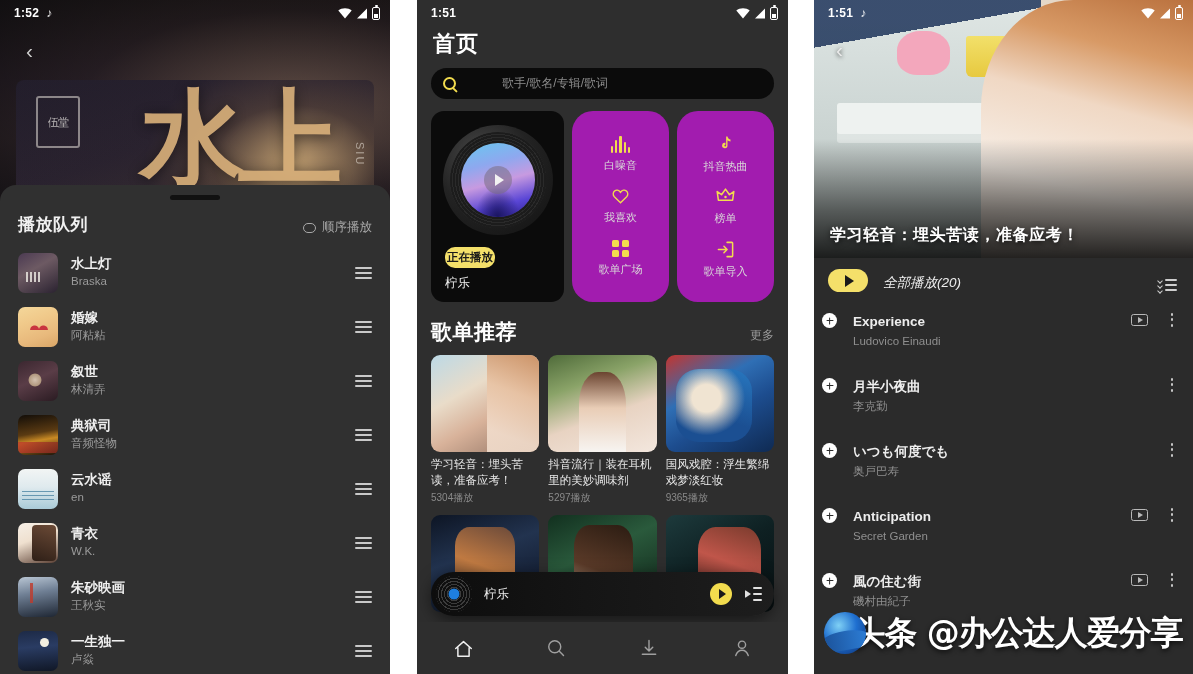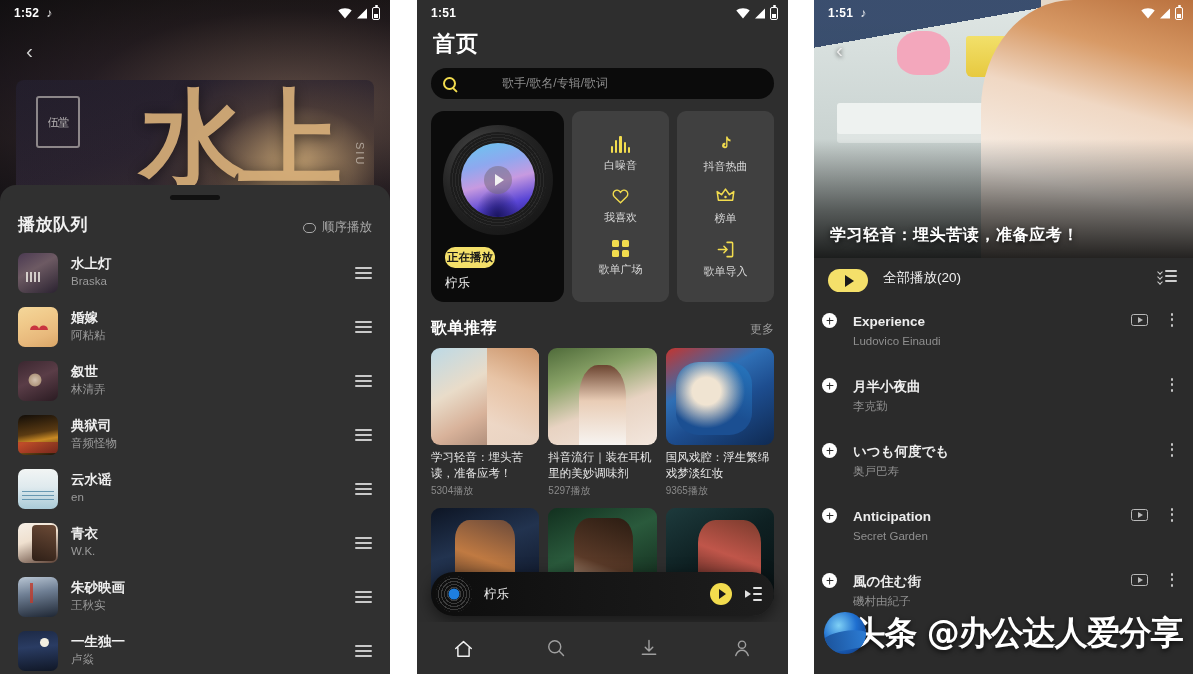--- a/index.html
+++ b/index.html
@@ -131,34 +131,34 @@
   .vinyl .label::after{content:"";position:absolute;left:20%;bottom:0;width:60%;height:40%;
     background:radial-gradient(ellipse at 50% 100%,#1a1560 0%,rgba(26,21,96,0) 70%);}
   .vinyl .play { position:absolute; left:50%; top:50%; transform:translate(-50%,-50%);
     width:28px; height:28px; border-radius:50%; background:rgba(120,110,130,.55);
     display:flex; align-items:center; justify-content:center; }
   .vinyl .play::after{content:"";border-left:9px solid #f2f2f2;border-top:6px solid transparent;border-bottom:6px solid transparent;margin-left:3px;}
   .badge-now { display:inline-block; margin:12px 0 0 4px; background:#f4e06a; color:#1a1a1a;
     font-size:11.5px; font-weight:700; padding:3px 2px; border-radius:10px; }
   .tile-song { color:#efefef; font-size:12.5px; margin:7px 0 0 4px; }
 
-  .tile-col { flex:1 1 0; background:#404040; border-radius:9px; display:flex;
+  .tile-col { flex:1 1 0; background:#a21caf; border-radius:21px; display:flex;
     flex-direction:column; justify-content:space-evenly; align-items:center; padding:10px 0; }
   .tcell { display:flex; flex-direction:column; align-items:center; gap:5px; }
   .tcell .lbl { color:#d8d8d8; font-size:11px; }
   .ic-wave { display:flex; align-items:flex-end; gap:2px; height:17px; }
   .ic-wave span{ width:2.4px; background:#f2dc4e; border-radius:1px; }
   .ic-heart { width:17px; height:17px; position:relative; }
   .ic-heart svg{ display:block; }
   .ic-grid { display:grid; grid-template-columns:7px 7px; grid-template-rows:7px 7px; gap:3px; }
   .ic-grid i{ background:#f2dc4e; border-radius:1.5px; display:block; }
   .ic-tiktok, .ic-crown, .ic-import { width:19px; height:19px; }
 
   .sec-head { display:flex; align-items:baseline; margin:16px 14px 0; }
-  .sec-title { color:#fff; font-size:16px; font-weight:700; letter-spacing:.5px; }
+  .sec-title { color:#fff; font-size:21px; font-weight:700; letter-spacing:.5px; }
   .sec-more { margin-left:auto; color:#9a9a9a; font-size:12px; }
 
   .cards { display:flex; gap:9px; margin:9px 14px 0; }
   .card { flex:1 1 0; min-width:0; }
   .card .thumb { width:100%; height:97px; border-radius:9px; overflow:hidden; position:relative; }
   .card .ctitle { color:#e8e8e8; font-size:11.5px; line-height:1.35; margin-top:5px;
     display:-webkit-box; -webkit-line-clamp:2; -webkit-box-orient:vertical; overflow:hidden; }
   .card .cplays { color:#8a8a8a; font-size:10px; margin-top:3px; }
   .cards.row2 { margin-top:10px; }
   .cards.row2 .thumb { height:97px; }
@@ -225,21 +225,21 @@
   #phone-3 .p3hero .note { position:absolute; left:63%; top:38%; width:10%; height:12%;
     background:#f4a08b; border-radius:2px;}
   #phone-3 .p3hero .grad { position:absolute; left:0; right:0; bottom:0; height:46%;
     background:linear-gradient(180deg,rgba(0,0,0,0) 0%,rgba(0,0,0,.55) 60%,rgba(0,0,0,.85) 100%); }
   #phone-3 .p3back { position:absolute; left:22px; top:38px; color:#eaeaea; font-size:21px;
     font-weight:300; z-index:20; text-shadow:0 1px 4px rgba(0,0,0,.8); }
   #phone-3 .p3title { position:absolute; left:16px; bottom:12px; right:14px; z-index:20;
     color:#ffffff; font-size:16px; font-weight:700; letter-spacing:.6px;
     text-shadow:0 2px 6px rgba(0,0,0,.85); }
 
-  .playall { display:flex; align-items:flex-start; padding:11px 16px 11px 14px; }
+  .playall { display:flex; align-items:flex-end; padding:11px 16px 11px 14px;font-style:italic; }
   .playall-btn { width:40px; height:23px; border-radius:12px; background:#f4e06a;
     display:flex; align-items:center; justify-content:center; flex:0 0 40px; }
   .playall-btn::after{content:"";border-left:9px solid #1a1a1a;border-top:6px solid transparent;border-bottom:6px solid transparent;margin-left:2px;}
   .playall-lbl { color:#efefef; font-size:13.5px; margin-left:15px; }
   .playall-ic { margin-left:auto; width:19px; height:14px; position:relative; }
   .playall-ic i{ position:absolute; right:0; height:1.6px; background:#cfcfcf; border-radius:1px; }
   .playall-ic b{ position:absolute; left:0; width:4px; height:4px; border-left:1.4px solid #cfcfcf;
     border-bottom:1.4px solid #cfcfcf; transform:rotate(-45deg); }
 
   .trow { display:flex; align-items:flex-start; padding:10px 14px 10px 8px; height:65px; }

